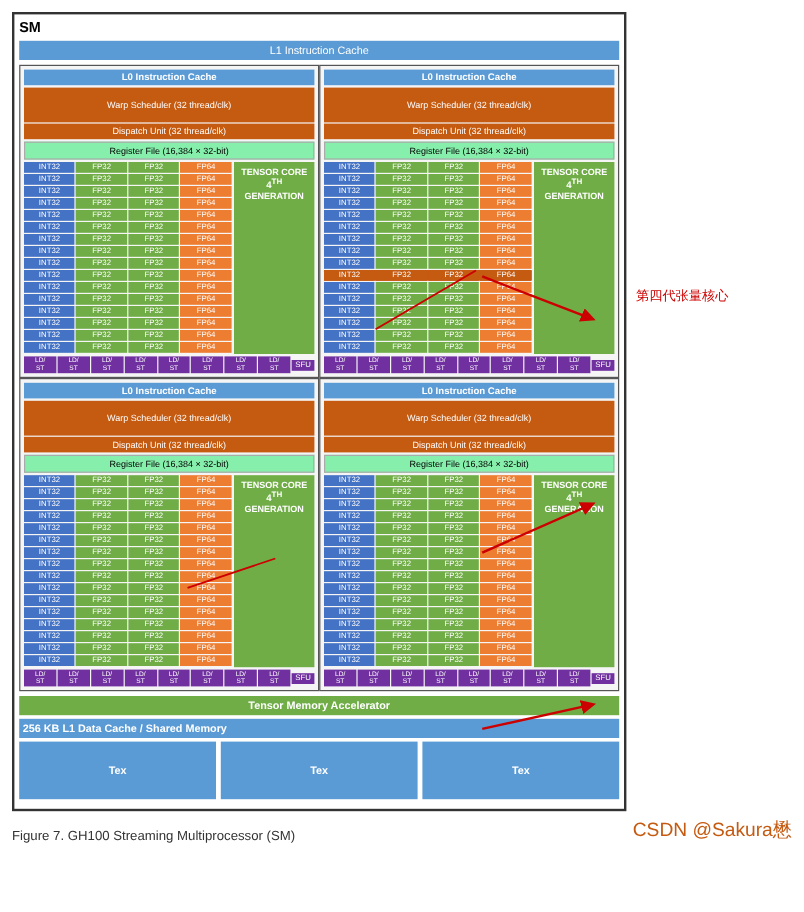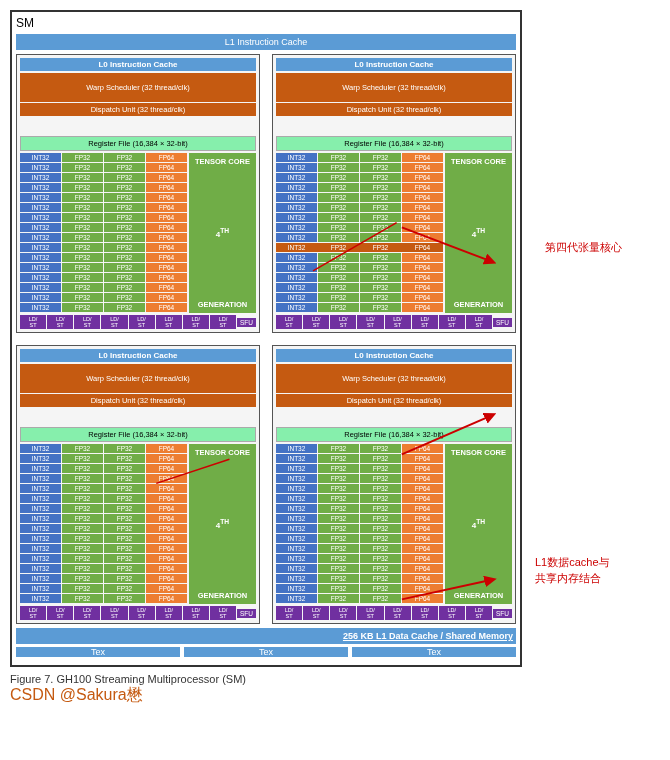--- a/index.html
+++ b/index.html
@@ -1,57 +1,57 @@
 <!DOCTYPE html>
 <html><head>
   <meta charset="utf-8">
   <style>
     * { box-sizing: border-box; margin: 0; padding: 0; }
     body { background: #fff; font-family: Arial, sans-serif; font-size: 10px; width: 670px; min-height: 760px; }
     .page { padding: 10px; background: #fff; }
     
     
     .sm-box { border: 2px solid #333; background: #fff; padding: 4px; }
-    .sm-title { font-weight: normal; font-size: 12px; margin-bottom: 4px; color: #000; }
+    .sm-title { font-weight: bold; font-size: 12px; margin-bottom: 4px; color: #000; }
     
     
     .l1-cache { background: #5b9bd5; color: #fff; text-align: center; padding: 3px; font-size: 9px; font-weight: normal; margin-bottom: 4px; }
     
     
-    .sm-grid { display: grid; grid-template-columns: 1fr 1fr; gap: 12px; margin-bottom: 4px; }
+    .sm-grid { display: grid; grid-template-columns: 1fr 1fr; gap: 0; margin-bottom: 4px; }
     
     .sub-sm { border: 1px solid #555; background: #f5f5f5; padding: 3px; position: relative; }
     
     .l0-cache { background: #5b9bd5; color: #fff; text-align: center; padding: 2px; font-size: 8px; font-weight: bold; margin-bottom: 2px; }
     .warp-scheduler { background: #c55a11; color: #fff; text-align: center; padding: 10px; font-size: 7.5px; margin-bottom: 1px; }
-    .dispatch-unit { background: #c55a11; color: #fff; text-align: center; padding: 2px; font-size: 7.5px; margin-bottom: 20px; }
+    .dispatch-unit { background: #c55a11; color: #fff; text-align: center; padding: 2px; font-size: 7.5px; margin-bottom: 2px; }
     .register-file { background: #86efac; border: 1px solid #aaa; text-align: center; padding: 2px; font-size: 7.5px; margin-bottom: 2px; color: #000; }
     
     
     .cores-area { display: flex; gap: 2px; }
     .cores-left { flex: 1; }
-    .tensor-core-label { background: #70ad47; color: #fff; text-align: center; padding: 4px 6px; font-size: 7.5px; font-weight: bold; writing-mode: horizontal-tb; display: flex; flex-direction: column; align-items: center; justify-content: space-between; min-width: 52px; }
+    .tensor-core-label { background: #70ad47; color: #fff; text-align: center; padding: 4px 6px; font-size: 7.5px; font-weight: bold; writing-mode: horizontal-tb; display: flex; flex-direction: column; align-items: center; justify-content: flex-start; min-width: 52px; }
     
     .core-row { display: grid; grid-template-columns: repeat(3, 1fr) 1fr; gap: 1px; margin-bottom: 1px; }
     .core-int32 { background: #4472c4; color: #fff; text-align: center; padding: 1px; font-size: 6.5px; }
     .core-fp32 { background: #70ad47; color: #fff; text-align: center; padding: 1px; font-size: 6.5px; }
     .core-fp64 { background: #ed7d31; color: #fff; text-align: center; padding: 1px; font-size: 6.5px; }
     
     .ld-st-row { display: flex; gap: 1px; margin-top: 2px; align-items: center; }
     .ld-st-cell { background: #7030a0; color: #fff; text-align: center; padding: 1px 2px; font-size: 5.5px; flex: 1; }
     .sfu-cell { background: #7030a0; color: #fff; text-align: center; padding: 1px 3px; font-size: 6.5px; }
     
     
     .tensor-memory { background: #70ad47; color: #fff; text-align: center; padding: 3px; font-size: 9px; font-weight: bold; margin-bottom: 3px; }
-    .l1-data-cache { background: #5b9bd5; color: #fff; text-align: right; padding: 3px; font-size: 9px; font-weight: bold; margin-bottom: 3px; text-decoration: underline; }
+    .l1-data-cache { background: #5b9bd5; color: #fff; text-align: left; padding: 3px; font-size: 9px; font-weight: bold; margin-bottom: 3px; }
     .tex-row { display: grid; grid-template-columns: 1fr 1fr 1fr; gap: 4px; margin-bottom: 4px; }
-    .tex-cell { background: #5b9bd5; color: #fff; text-align: center; padding: 0; font-size: 9px; font-weight: normal; }
-    
-    
-    .figure-caption { display: flex; justify-content: space-between; align-items: flex-start; margin-top: 6px; font-size: 11px; color: #333; flex-direction: column; }
+    .tex-cell { background: #5b9bd5; color: #fff; text-align: center; padding: 19px; font-size: 9px; font-weight: bold; }
+    
+    
+    .figure-caption { display: flex; justify-content: space-between; align-items: flex-end; margin-top: 6px; font-size: 11px; color: #333; }
     .figure-caption-left { font-size: 11px; }
     .figure-caption-right { color: #c55a11; font-size: 16px; }
     
     .figure-wrapper { position: relative; }
     
     
     .diagram-container { position: relative; display: inline-block; width: 100%; }
     
     .overlay-svg { position: absolute; top: 0; left: 0; width: 100%; height: 100%; pointer-events: none; }
   </style>
@@ -560,20 +560,21 @@
                 <div class="ld-st-cell">LD/<br>ST</div>
                 <div class="ld-st-cell">LD/<br>ST</div>
                 <div class="ld-st-cell">LD/<br>ST</div>
                 <div class="ld-st-cell">LD/<br>ST</div>
                 <div class="sfu-cell">SFU</div>
               </div>
             </div>
 
           </div>
 
+          <div class="tensor-memory">Tensor Memory Accelerator</div>
 
           <div class="l1-data-cache">256 KB L1 Data Cache / Shared Memory</div>
 
           <div class="tex-row">
             <div class="tex-cell">Tex</div>
             <div class="tex-cell">Tex</div>
             <div class="tex-cell">Tex</div>
           </div>
 
         </div>
@@ -593,25 +594,21 @@
           <line x1="375" y1="610" x2="460" y2="590" stroke="#c00" stroke-width="2" marker-end="url(#arrowhead)"></line>
 
           <line x1="290" y1="270" x2="370" y2="220" stroke="#c00" stroke-width="1.5"></line>
 
           <line x1="140" y1="490" x2="210" y2="465" stroke="#c00" stroke-width="1.5"></line>
         </svg>
 
       </div>
 
       <div style="width:130px; padding-top:60px; position:relative;">
-        <div style="position:absolute; top:230px; left:15px; color:#c00; font-size:11px; line-height:1.4;">第四代张量核心</div>
-        <div style="position:absolute; top:530px; left:5px; color:#c00; font-size:11px; line-height:1.4; white-space:pre-line;">
-          <span>L1数据cache与
-共享内存结合</span>
-        </div>
+        <div style="position:absolute; top:230px; left:0; color:#c00; font-size:11px; line-height:1.4;">第四代张量核心</div>
       </div>
 
     </div>
 
     <div class="figure-caption">
       <span class="figure-caption-left">Figure 7.    GH100 Streaming Multiprocessor (SM)</span>
       <span class="figure-caption-right">CSDN @Sakura懋</span>
     </div>
 
   </div>

